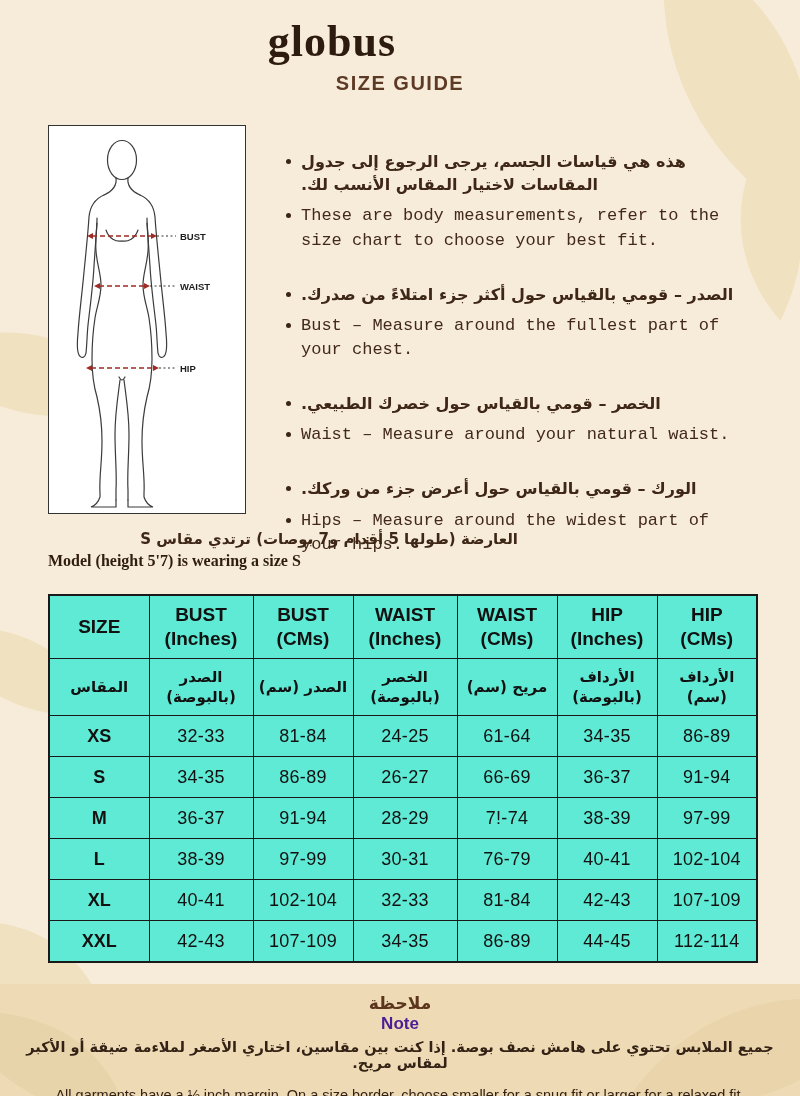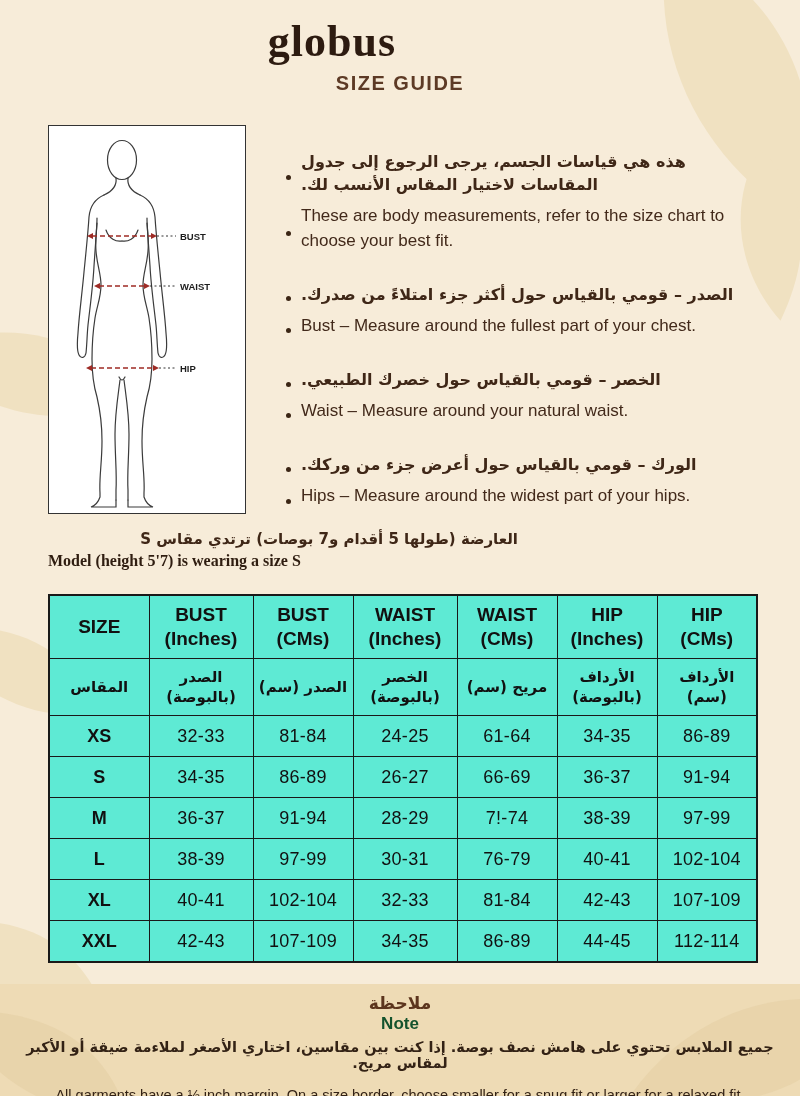--- a/index.html
+++ b/index.html
@@ -11,44 +11,44 @@
   .leaf{position:absolute;z-index:0}
   .layer{position:absolute;z-index:1}
   .logo{top:16px;left:0;width:664px;text-align:center;
     font-family:"Liberation Serif",serif;font-weight:bold;font-size:44px;
     color:#2d1b10;letter-spacing:1px}
   .title{top:72px;left:0;width:800px;text-align:center;
     font-size:20px;font-weight:bold;color:#5d3a25;letter-spacing:1.5px}
   .figure-box{left:48px;top:125px;width:196px;height:387px;background:#ffffff;border:1px solid #333}
   .bullets{left:286px;top:150px;width:474px}
   .bullet-group{margin-bottom:30px}
-  .bullet-row{display:flex;align-items:center;margin-bottom:8px}
+  .bullet-row{display:flex;align-items:flex-start;margin-bottom:8px}
   .dot{width:5px;height:5px;border-radius:50%;background:#3b2514;margin:9px 10px 0 0;flex:none}
   .btext{flex:1}
   .bullet-row.ar .btext{direction:rtl;text-align:left;font-size:16px;line-height:1.45;
     font-weight:600;color:#3f2717;font-family:"DejaVu Sans",sans-serif}
-  .bullet-row.en .btext{font-family:Liberation Sans, sans-serif;font-size:17px;line-height:1.42;color:#42291a}
+  .bullet-row.en .btext{font-family:Liberation Mono, monospace;font-size:17px;line-height:1.42;color:#42291a}
   .model-note{left:48px;top:530px;width:470px}
   .model-ar{direction:rtl;text-align:right;font-size:15px;font-weight:600;color:#3f2717;
     margin-bottom:4px;font-family:"DejaVu Sans",sans-serif}
   .model-en{font-family:"Liberation Serif",serif;font-size:16px;font-weight:bold;color:#2f1d10}
   table.size-table{left:48px;top:594px;width:708px;border-collapse:collapse;background:#5eead4;
     table-layout:fixed;border:2px solid #191919}
   .size-table th,.size-table td{border:1px solid #191919;text-align:center;vertical-align:middle;
     color:#111;padding:0}
   tr.h-en th{height:62px;font-size:19px;line-height:1.25;font-weight:bold}
   tr.h-ar th{height:56px;font-size:15px;line-height:1.35;font-weight:bold;direction:rtl;
     font-family:"DejaVu Sans",sans-serif}
   tbody th.size-cell{height:40px;font-size:18px;font-weight:bold}
   tbody td{height:40px;font-size:18px;font-weight:normal;letter-spacing:.3px}
   .footer{left:0;top:984px;width:800px;height:112px;background:#eedbb5;text-align:center;overflow:hidden}
   .fleaf{position:absolute;z-index:0}
   .footer-inner{position:relative;z-index:1;padding-top:9px}
   .note-title-ar{font-size:17px;font-weight:bold;color:#5c351d;font-family:"DejaVu Sans",sans-serif}
-  .note-title-en{font-size:17px;font-weight:bold;color:#14532d;margin-top:1px}
+  .note-title-en{font-size:17px;font-weight:bold;color:#4c1d95;margin-top:1px}
   .note-body-ar{font-size:14.5px;color:#332215;margin-top:5px;font-weight:600;
     direction:rtl;font-family:"DejaVu Sans",sans-serif}
   .note-body-en{font-size:14.5px;color:#332215;margin-top:16px}
 </style>
 </head>
 <body>
 
 <svg class="leaf" style="right:-60px;top:-35px;width:240px;height:240px;transform:rotate(108deg)" viewBox="0 0 100 100">
     <path d="M3,97 C6,55 30,18 97,3 C88,52 52,90 3,97 Z" fill="#f0e1c1"></path>
   </svg>

